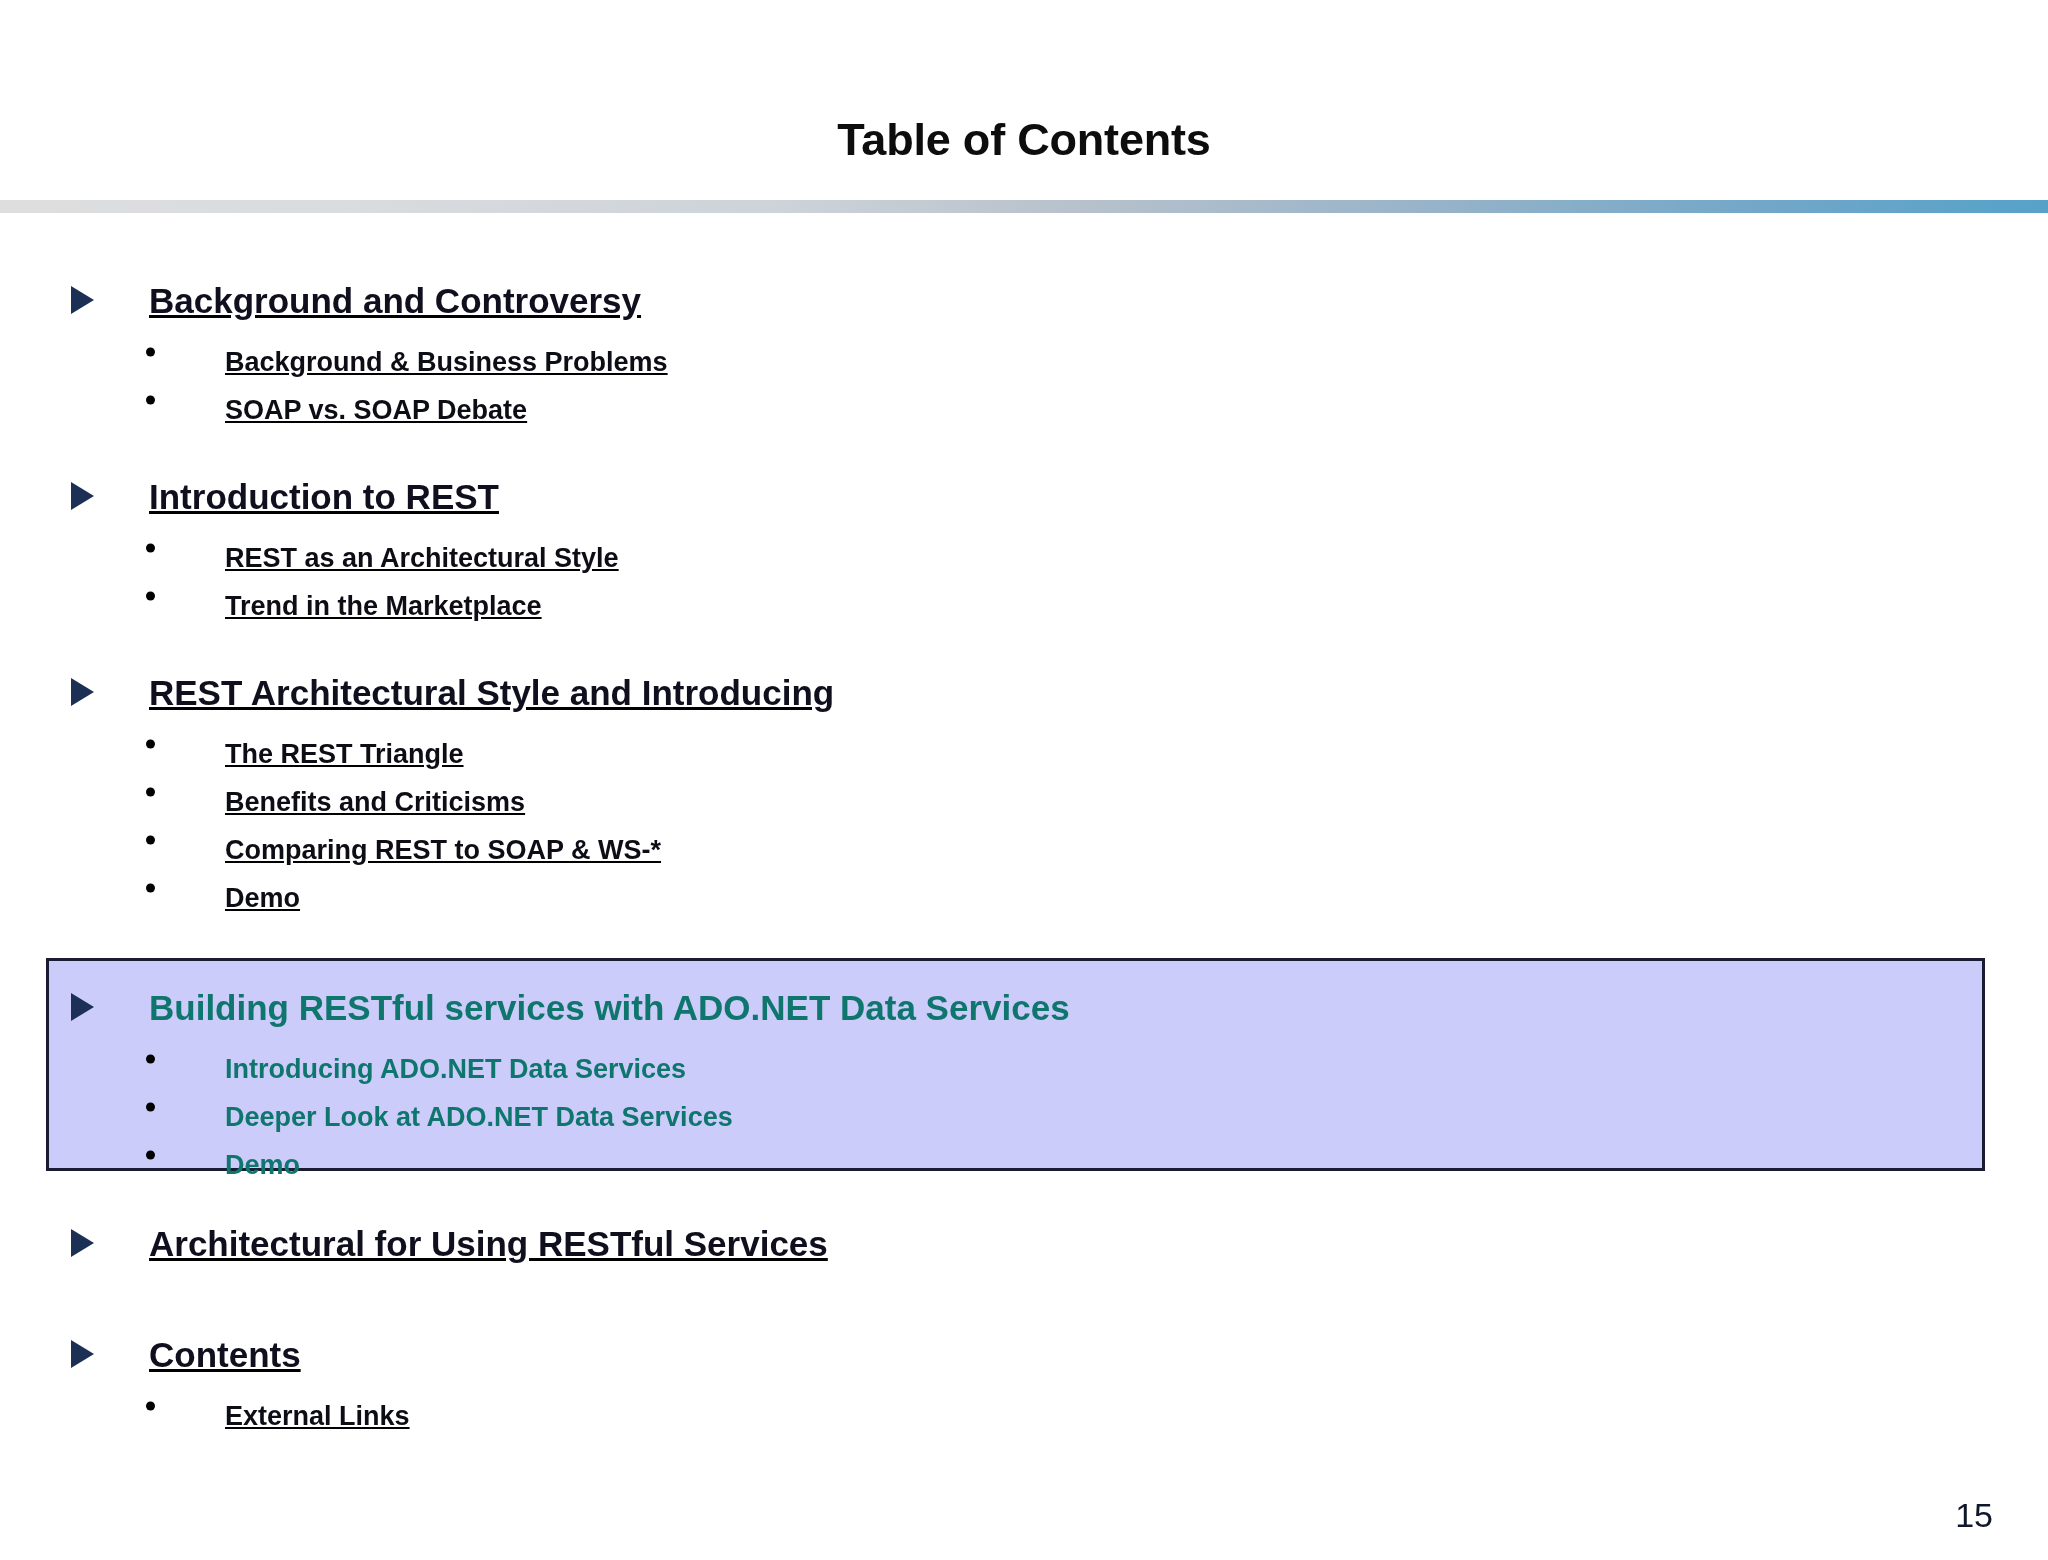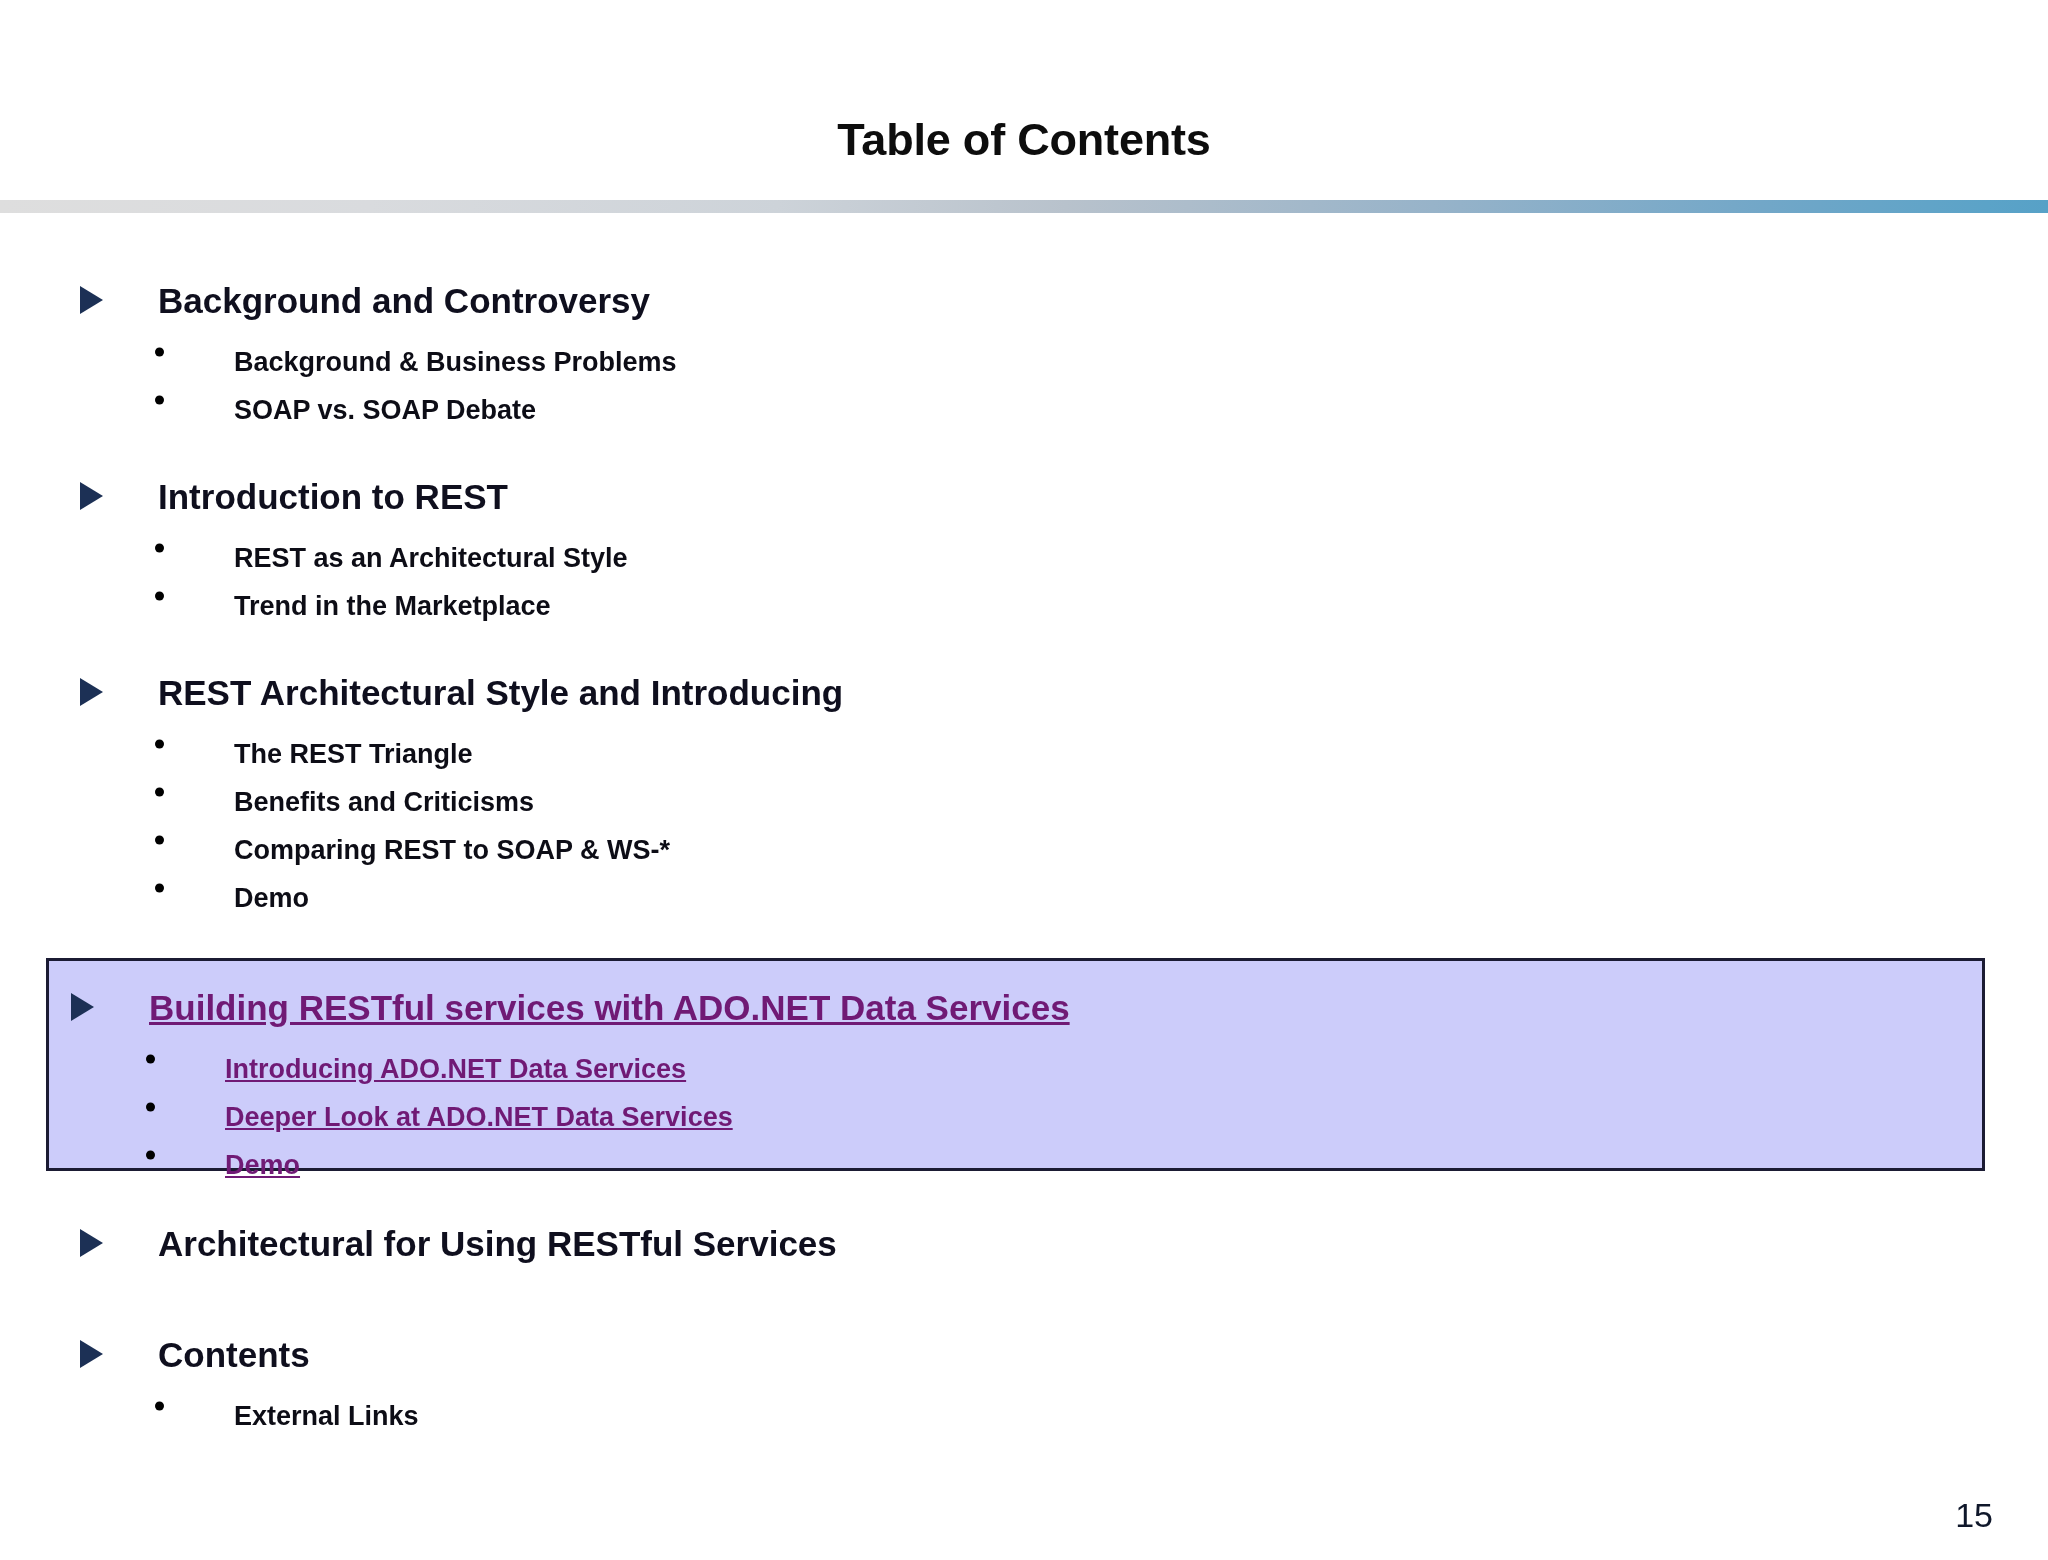--- a/index.html
+++ b/index.html
@@ -51,22 +51,23 @@
                   #97b3c9 70%,
                   #72a7c8 86%,
                   #5ba3c8 97%,
                   #57a1c7 100%);
   }
 
   
   .content {
     position: absolute;
     top: 272px;
-    left: 12px;
+    left: 3px;
     width: 1902px;
+    text-decoration: underline;
   }
 
   .section {
     position: relative;
     padding-left: 0;
   }
 
   
   .lvl1 {
     position: relative;
@@ -133,22 +134,21 @@
     box-sizing: border-box;
   }
   .highlight-inner {
     position: absolute;
     left: -46px;
     top: 18px;
     width: 1985px;
   }
   .highlight-inner .lvl1-text,
   .highlight-inner .lvl2-text {
-    color: #701a75;
-    text-decoration: underline;
+    color: #0f766e;
   }
 
   
   .page-number {
     position: absolute;
     right: 55px;
     bottom: 28px;
     font-size: 34px;
     font-weight: normal;
     color: #0f172a;

